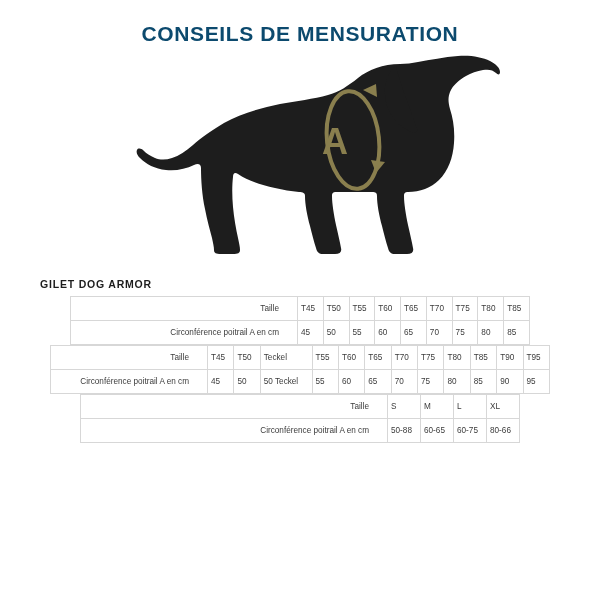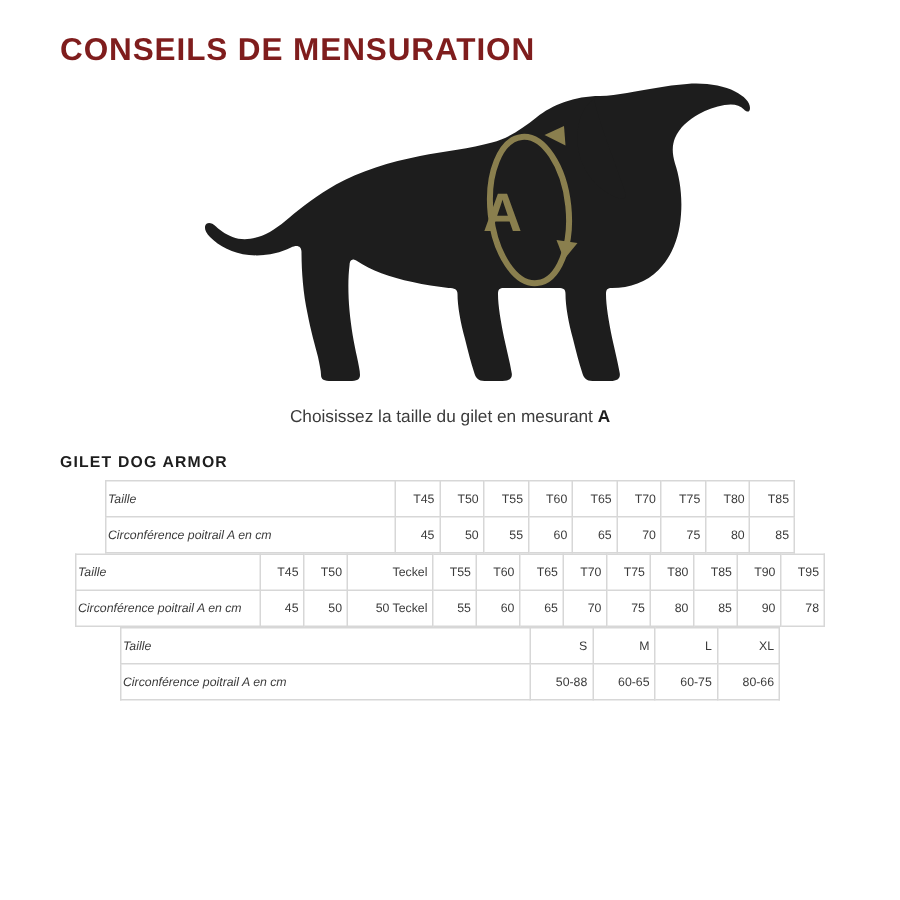--- a/index.html
+++ b/index.html
@@ -15,25 +15,25 @@
     overflow: hidden;
   }
   .page {
     position: relative;
     width: 600px;
     height: 600px;
     box-sizing: border-box;
     padding: 0 40px;
   }
   .title {
-    text-align: left;
+    text-align: center;
     font-size: 21px;
     font-weight: bold;
     letter-spacing: 0.6px;
-    color: #7f1d1d;
+    color: #0c4a6e;
     margin: 22px 0 6px 0;
   }
   
   .illustration {
     position: relative;
     width: 100%;
     height: 210px;
     margin-top: 4px;
   }
   .illustration svg {
@@ -62,29 +62,28 @@
     margin: 16px 0 6px 0;
   }
   table {
     border-collapse: collapse;
     margin: 0 auto;
     font-size: 8.2px;
     color: #3b3b3b;
   }
   table td {
     border: 1px solid #d7d7d7;
-    text-align: right;
+    text-align: left;
     vertical-align: middle;
     padding: 3px 3px;
     line-height: 11px;
   }
   td.rowlabel {
-    text-align: left;
-    padding: 6px 1px;
-    font-style: italic;
+    text-align: right;
+    padding: 6px 18px;
   }
   table.t1 { width: 460px; }
   table.t1 td.rowlabel { width: 190px; }
   table.t2 { width: 500px; }
   table.t2 td.rowlabel { width: 120px; }
   table.t3 { width: 440px; }
   table.t3 td.rowlabel { width: 270px; }
 </style>
 </head>
 <body>
@@ -166,23 +165,20 @@
 
       <ellipse cx="253" cy="88" rx="26" ry="49" fill="none" stroke="#8a7f4e" stroke-width="4" transform="rotate(-6 253 88)"></ellipse>
 
       <path d="M271 108 l14 2 -9 11 z" fill="#8a7f4e"></path>
       <path d="M263 38 l13 -6 1 13 z" fill="#8a7f4e"></path>
       <text x="222" y="102" font-family="'Liberation Sans', sans-serif" font-size="36" font-weight="bold" fill="#8a7f4e">A</text>
     </svg>
   </div>
 
   <div class="caption">
-    <div>
-      <span>Choisissez la taille du gilet en mesurant </span><span class="lbl">A</span>
-    </div>
   </div>
 
   <div class="tbl-title">GILET DOG ARMOR</div>
   <table class="t1">
     <tbody>
         <tr>
       <td class="rowlabel">Taille</td>
       <td>T45</td>
       <td>T50</td>
       <td>T55</td>
@@ -231,21 +227,21 @@
       <td>50</td>
       <td>50 Teckel</td>
       <td>55</td>
       <td>60</td>
       <td>65</td>
       <td>70</td>
       <td>75</td>
       <td>80</td>
       <td>85</td>
       <td>90</td>
-      <td>78</td>
+      <td>95</td>
     </tr>
   </tbody>
     </table>
 
   <table class="t3">
     <tbody>
         <tr>
       <td class="rowlabel">Taille</td>
       <td>S</td>
       <td>M</td>

